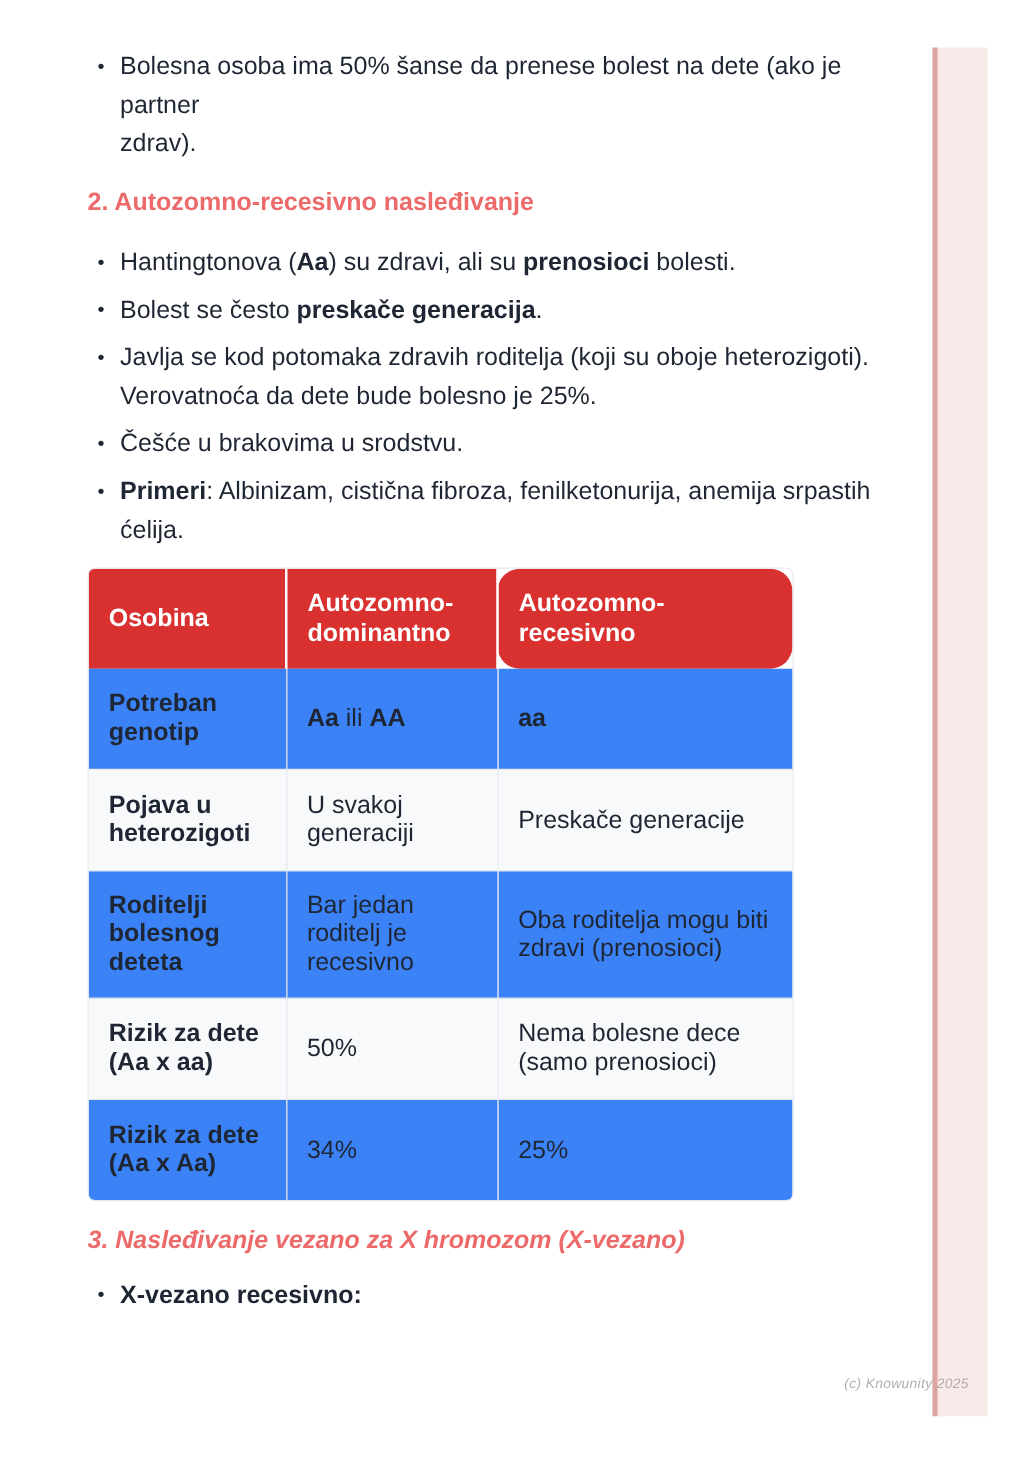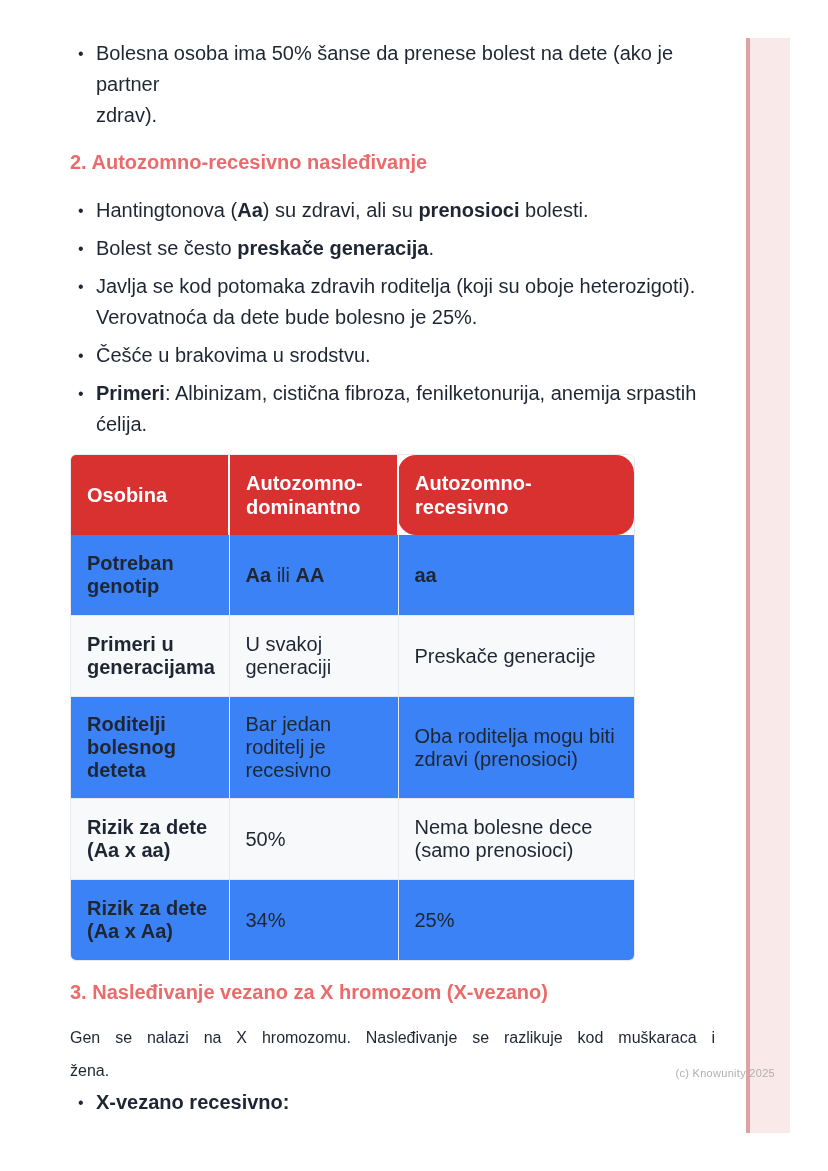--- a/index.html
+++ b/index.html
@@ -23,21 +23,21 @@
     font-size:16px;line-height:31px;color:var(--body_text,#1f2633);
   }
   .b{font-weight:700;}
 
   
   .sec-heading{
     margin:18px 0 20px 0;
     font-size:20px;font-weight:700;line-height:26px;
     color:var(--heading_accent,#ec6a6a);
   }
-  .sec-heading.third{margin-bottom:16px;}
+  .sec-heading.third{margin-bottom:16px;font-style:italic;}
 
   
   .table-wrap{
     margin:14px 0 0 0;width:563px;
     border-radius:6px;overflow:hidden;
     border:1px solid var(--table_border,#e7e9ee);
   }
   table.cmp{
     border-collapse:collapse;table-layout:fixed;width:563px;
     font-size:20px;
@@ -75,23 +75,24 @@
   
   .edge-bar{
     position:absolute;left:746px;top:38px;width:40px;height:1095px;
     background:var(--side_bar_fill,#fae9e9);
     border-left:4px solid var(--side_bar_edge,#dda3a3);
     z-index:1;
   }
 
   
   .watermark{
-    position:absolute;top:1067px;right:53px;z-index:3;
+    position:absolute;top:1101px;right:53px;z-index:3;
     font-size:11px;letter-spacing:.3px;
     color:var(--footer_text,#b0aeae);
+    font-style:italic;
   }
 </style>
 </head>
 <body>
 
 <div class="content">
 
   <ul class="bullets">
     <li><span>Bolesna osoba ima 50% šanse da prenese bolest na dete (ako je partner</span><br><span>zdrav).</span></li>
   </ul>
@@ -120,21 +121,21 @@
           <th>Autozomno-recesivno</th>
         </tr>
       </thead>
       <tbody>
         <tr>
           <td class="lbl"><span>Potreban genotip</span></td>
           <td><span class="b">Aa</span><span> ili </span><span class="b">AA</span></td>
           <td><span class="b">aa</span></td>
         </tr>
         <tr>
-          <td class="lbl"><span>Primeri u generacijama</span></td>
+          <td class="lbl"><span>Pojava u heterozigoti</span></td>
           <td><span>U svakoj generaciji</span></td>
           <td><span>Preskače generacije</span></td>
         </tr>
         <tr>
           <td class="lbl"><span>Roditelji bolesnog deteta</span></td>
           <td><span>Bar jedan roditelj je recesivno</span></td>
           <td><span>Oba roditelja mogu biti zdravi (prenosioci)</span></td>
         </tr>
         <tr>
           <td class="lbl"><span>Rizik za dete (Aa x aa)</span></td>
@@ -145,24 +146,20 @@
           <td class="lbl"><span>Rizik za dete (Aa x Aa)</span></td>
           <td><span>34%</span></td>
           <td><span>25%</span></td>
         </tr>
       </tbody>
     </table>
   </div>
 
   <h2 class="sec-heading third">3. Nasleđivanje vezano za X hromozom (X-vezano)</h2>
 
-  <div class="para">
-    <div class="jline">Gen se nalazi na X hromozomu. Nasleđivanje se razlikuje kod muškaraca i</div>
-    <div class="nline">žena.</div>
-  </div>
 
   <ul class="bullets last-list">
     <li><span class="b">X-vezano recesivno:</span></li>
   </ul>
 
 </div>
 
 <div class="edge-bar"></div>
 
 <div class="watermark">(c) Knowunity 2025</div>

